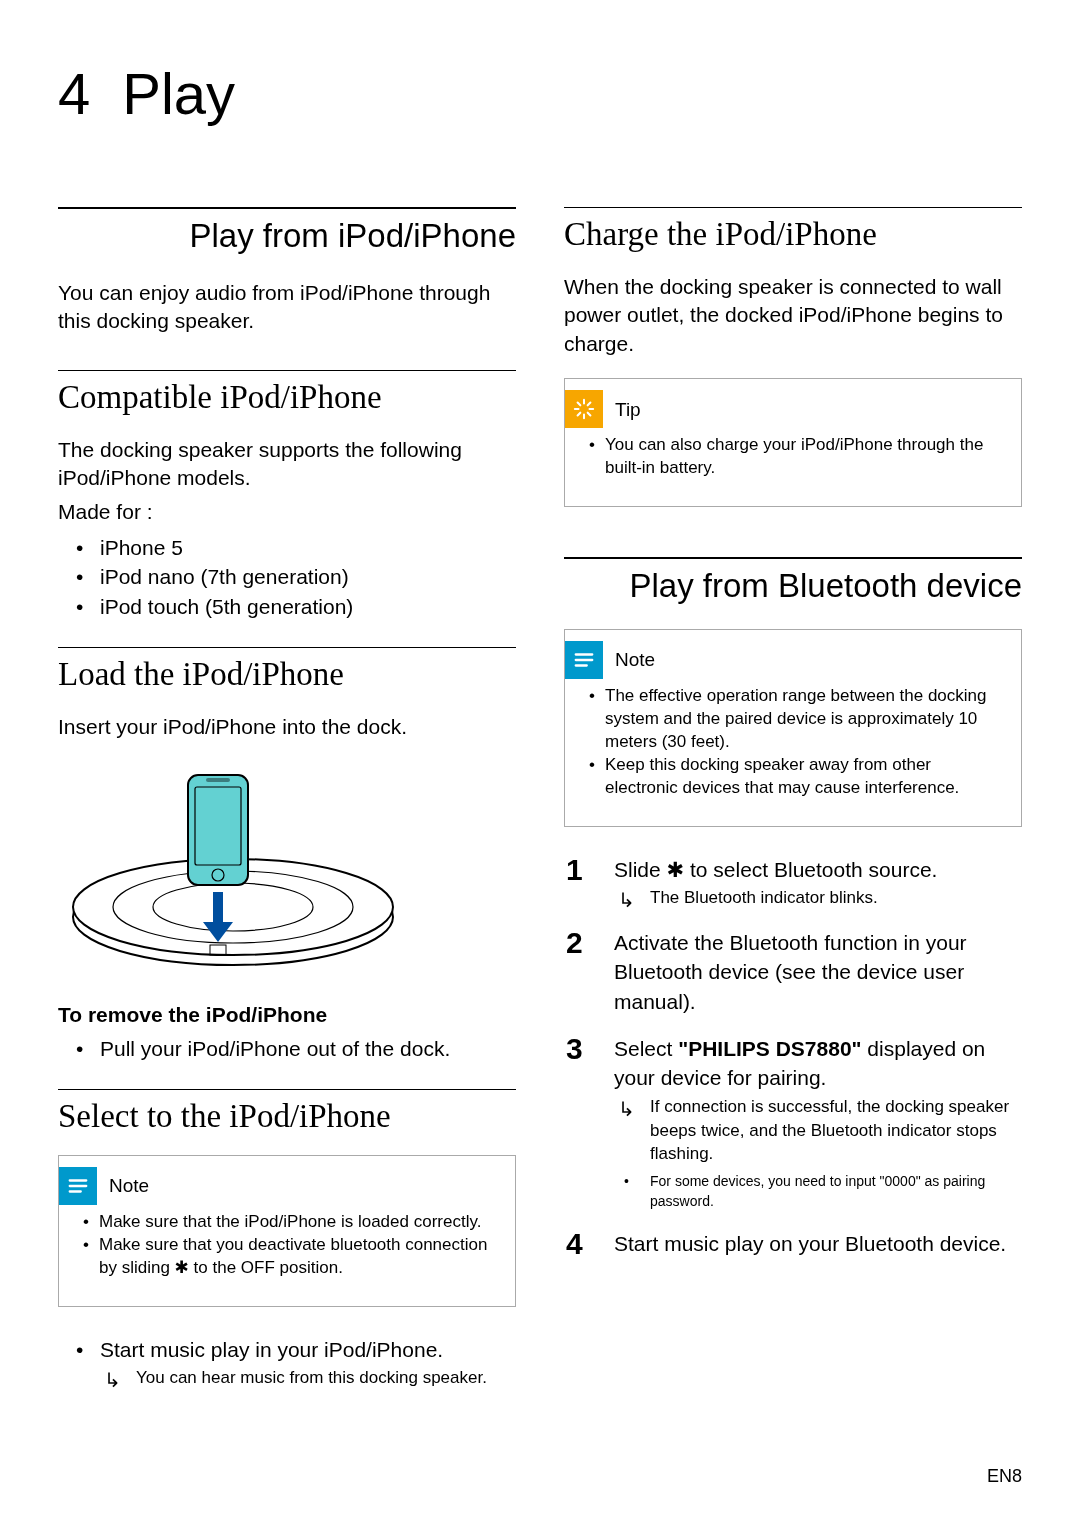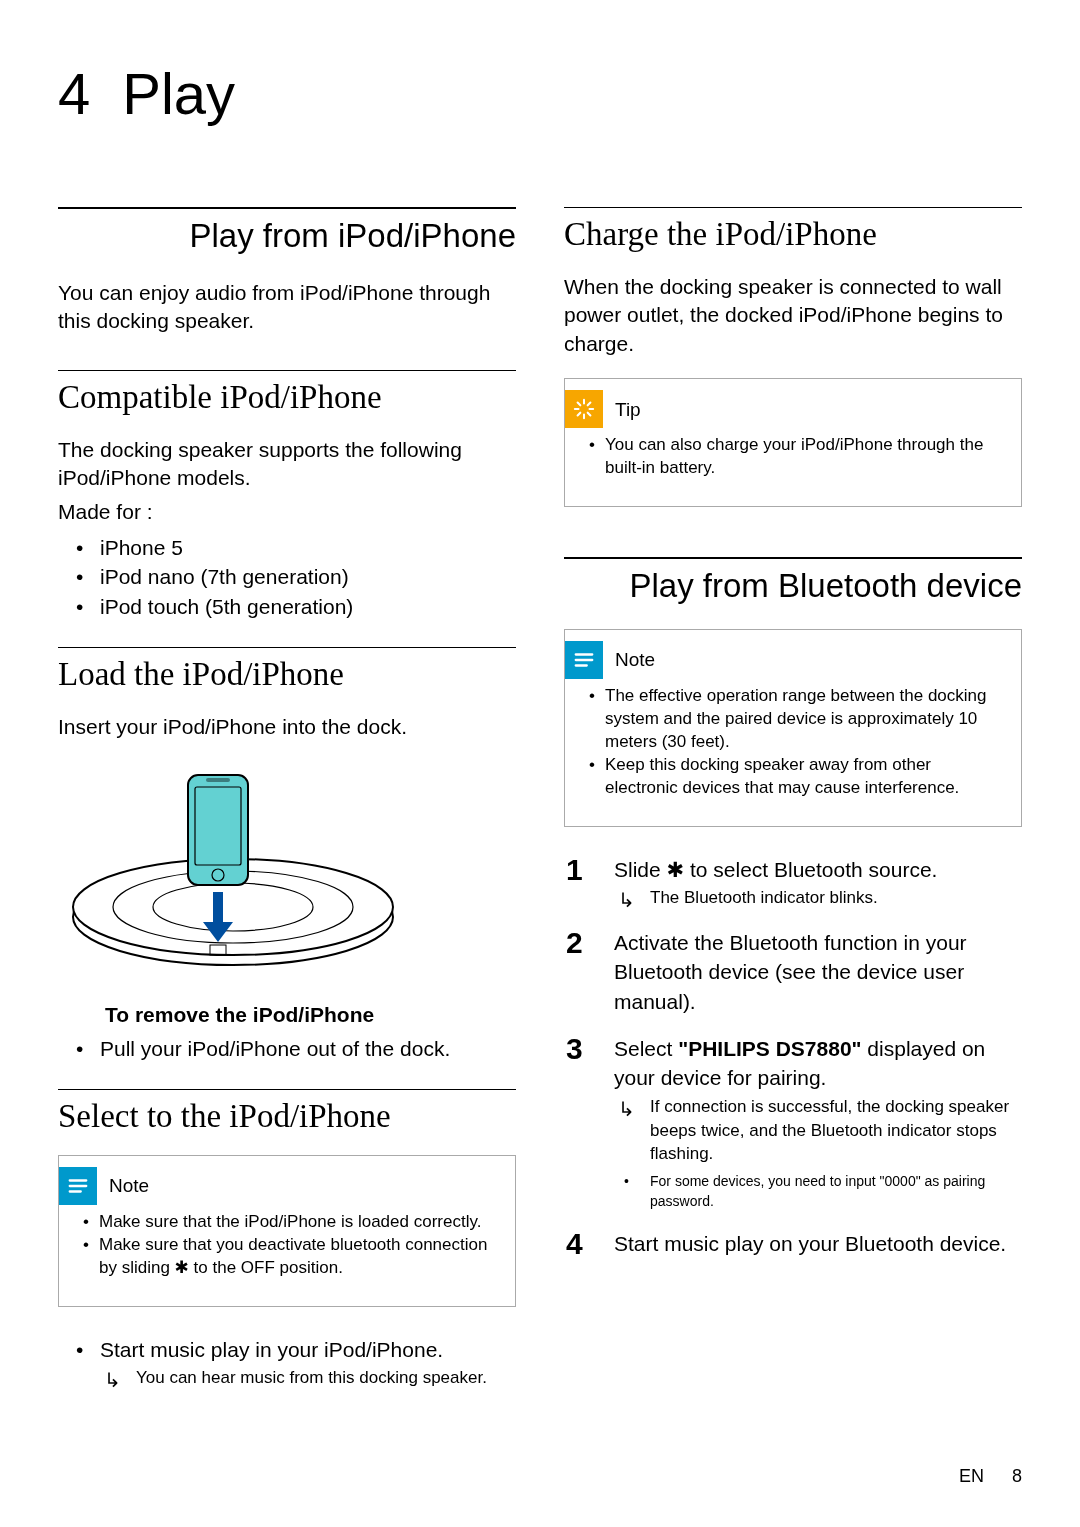--- a/index.html
+++ b/index.html
@@ -108,21 +108,20 @@
     .illus {
       margin: 16px 0 24px 0;
       display: flex;
       justify-content: flex-start;
     }
     .illus svg { width: 350px; height: 220px; }
     .bold-para {
       font-size: 21px;
       font-weight: 600;
       margin-bottom: 4px;
-      margin-left: 47px;
     }
     ol.steps {
       list-style: none;
       counter-reset: step;
       padding-left: 0;
     }
     ol.steps > li {
       counter-increment: step;
       position: relative;
       padding-left: 50px;
@@ -172,21 +171,20 @@
       left: 10px;
       top: 0;
     }
     .footer {
       position: absolute;
       bottom: 40px;
       right: 58px;
       font-size: 18px;
       font-weight: 300;
       display: flex;
-      gap: 28px;
       align-items: flex-start;
     }
     .footer .lang { font-weight: 500; }
   </style>
 </head>
 <body>
 
 <div class="chapter">
   <span class="chapter-num">4</span>
   <span class="chapter-title">Play</span>

